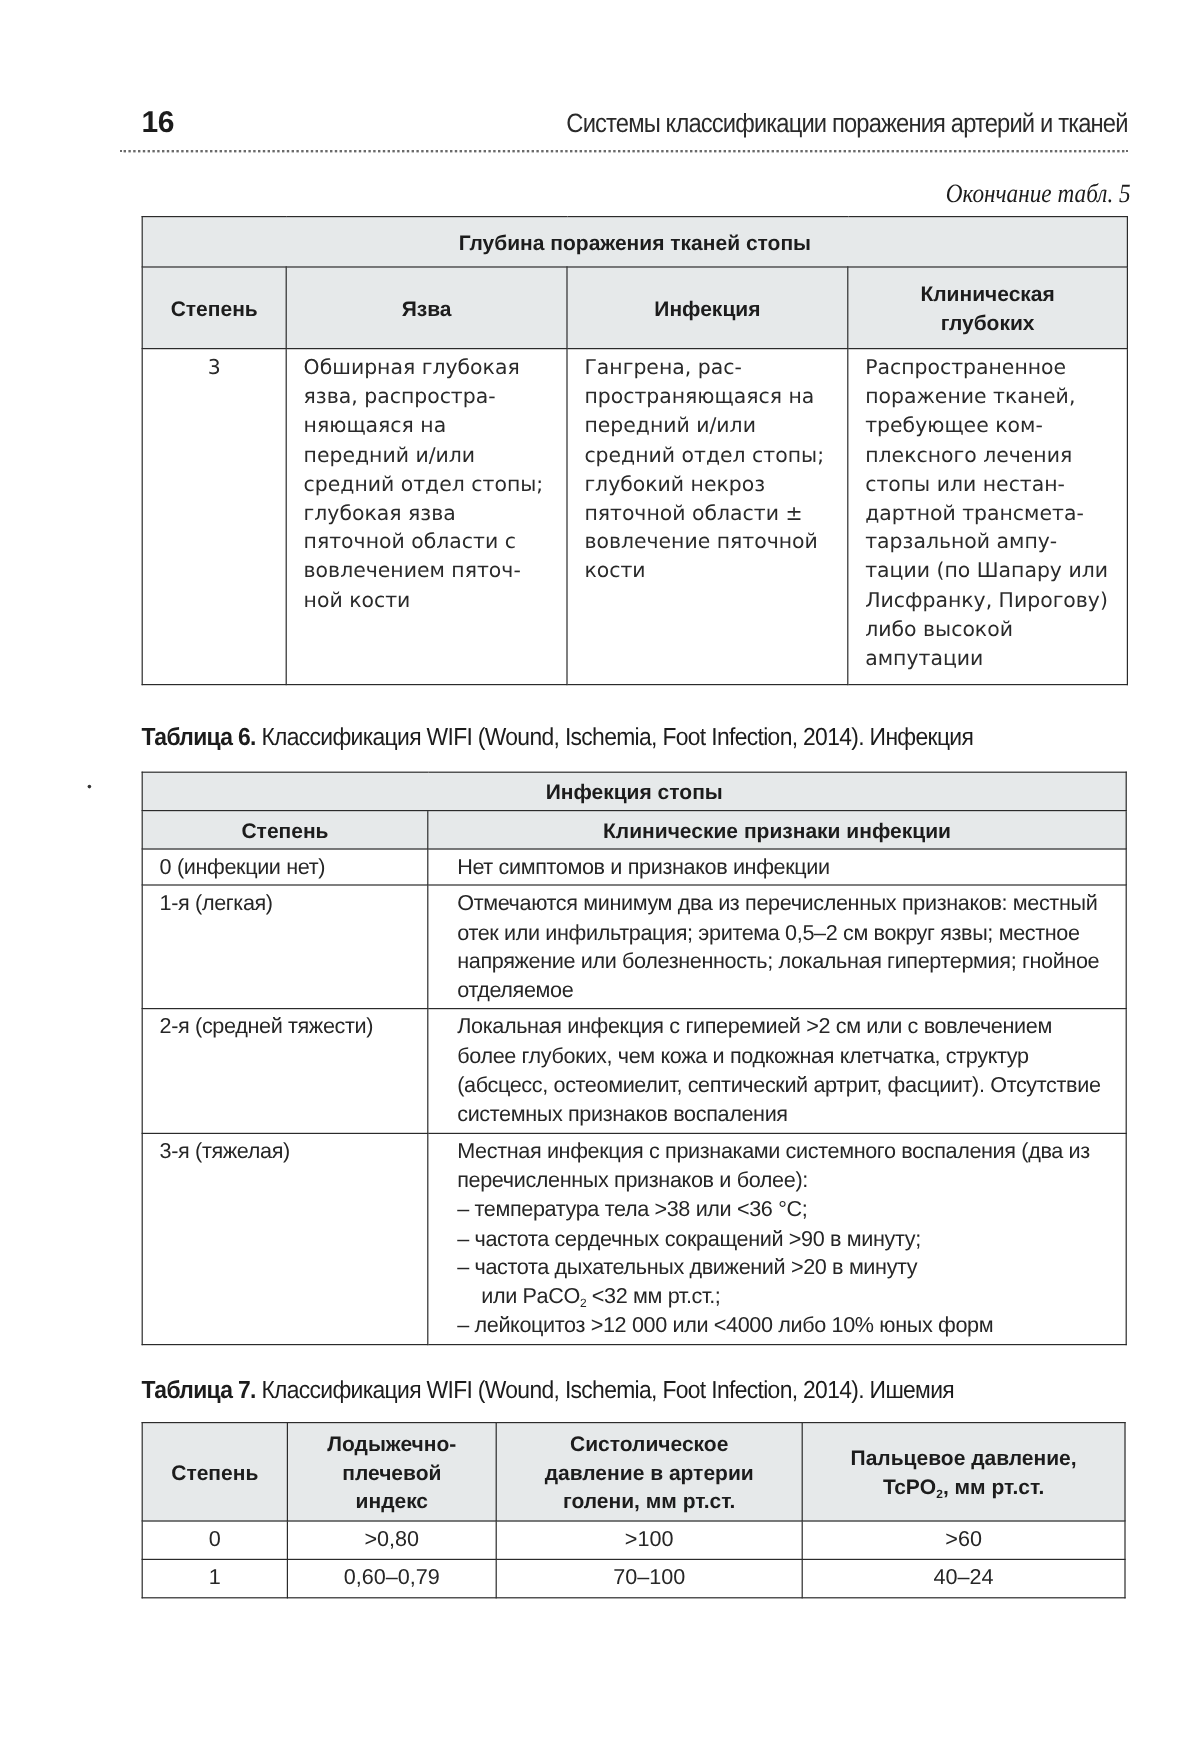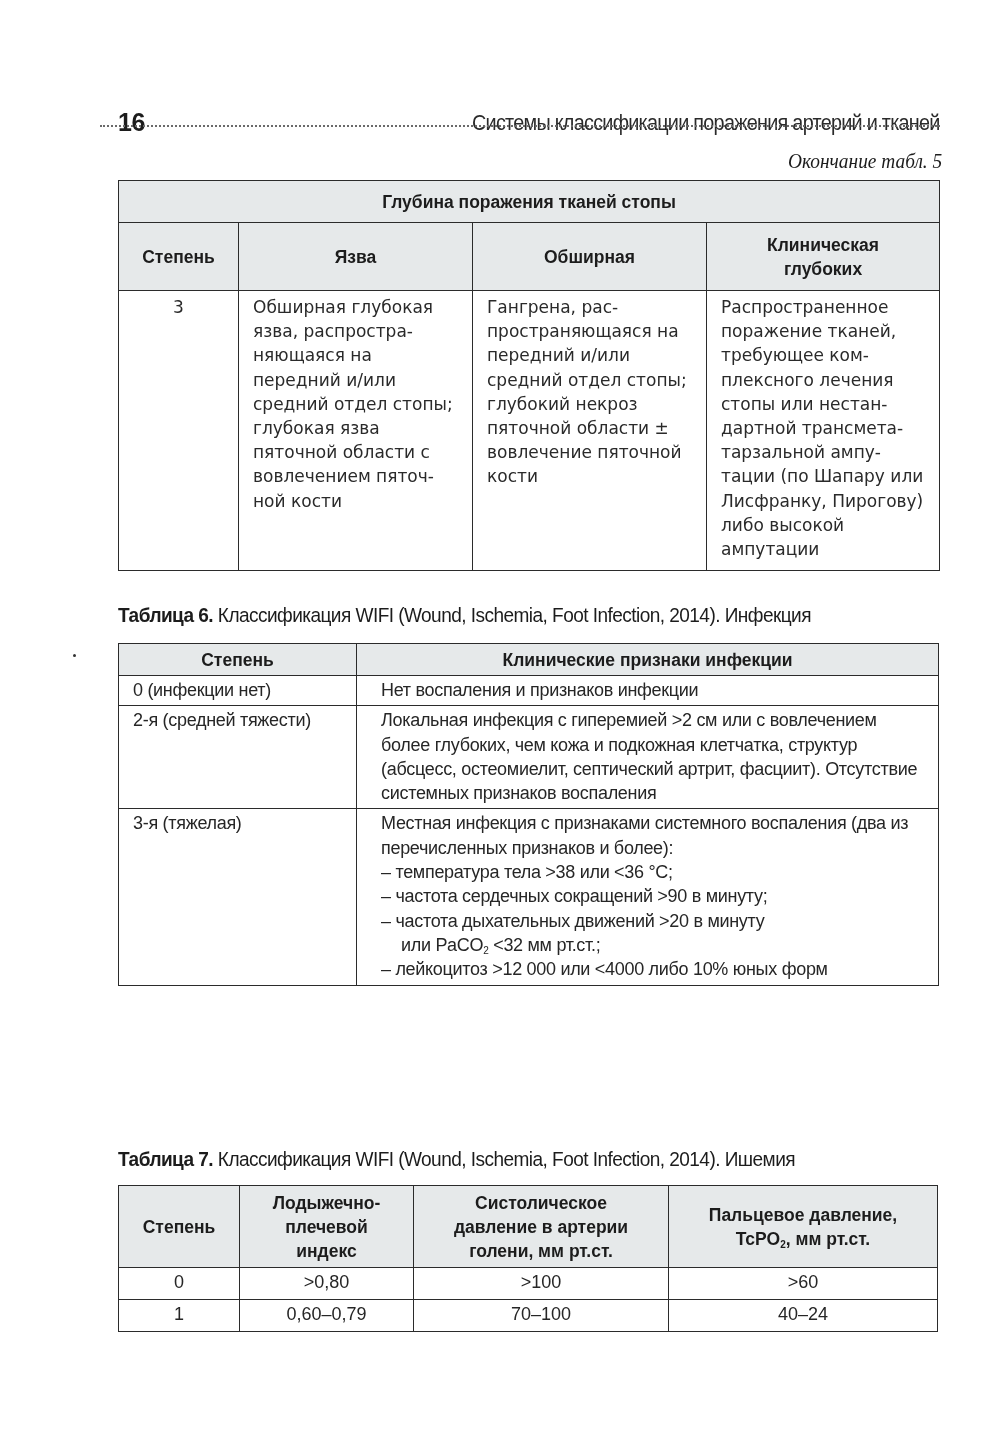--- a/index.html
+++ b/index.html
@@ -5,21 +5,21 @@
     html, body { margin: 0; padding: 0; }
     body {
       width: 1000px; height: 1449px;
       background: #ffffff;
       position: relative;
       color: #1c1c1c;
       font-family: "DejaVu Sans", sans-serif;
       overflow: hidden;
     }
     .page-header {
-      position: absolute; left: 118px; top: 88px; width: 822px; height: 40px; margin-top: 20px;
+      position: absolute; left: 118px; top: 88px; width: 822px; height: 40px;
     }
     .page-number {
       position: absolute; left: 0; top: 0;
       font-family: "Liberation Sans", sans-serif; font-weight: bold; font-size: 25px; letter-spacing: -0.5px;
     }
     .running-title {
       position: absolute; right: 0; top: 2px;
       font-family: "Liberation Sans", sans-serif; font-size: 22px; letter-spacing: -0.8px;
       transform: scaleX(0.9); transform-origin: right center;
       color: #2a2a2a;
@@ -85,21 +85,21 @@
       <col style="width:234px">
       <col style="width:233px">
   </colgroup>
   <tbody>
       <tr style="height:42px">
     <th colspan="4">Глубина поражения тканей стопы</th>
   </tr>
   <tr style="height:68px">
     <th>Степень</th>
     <th>Язва</th>
-    <th>Обширная</th>
+    <th>Инфекция</th>
     <th style="padding:0 30px">Клиническая глубоких</th>
   </tr>
   <tr style="height:280px">
     <td class="grade">3</td>
     <td>Обширная глубокая язва, распростра­няющаяся на передний и/или средний отдел стопы; глубокая язва пяточной области с вовлечением пяточ­ной кости</td>
     <td>Гангрена, рас­пространяющаяся на передний и/или средний отдел стопы; глубокий некроз пяточной обла­сти ± вовлечение пяточной кости</td>
     <td>Распространенное поражение тканей, требующее ком­плексного лечения стопы или нестан­дартной трансмета­тарзальной ампу­тации (по Шапару или Лисфранку, Пирогову) либо высокой ампутации</td>
   </tr>
 </tbody>
   </table>
@@ -109,27 +109,34 @@
 </div>
 
 <div class="stray-dot"></div>
 
 <table class="t6">
   <colgroup>
     <col style="width:238px">
       <col style="width:582px">
   </colgroup>
   <tbody>
+      <tr style="height:32px">
+    <th colspan="2">Инфекция стопы</th>
+  </tr>
   <tr style="height:32px">
     <th>Степень</th>
     <th>Клинические признаки инфекции</th>
   </tr>
   <tr>
     <td class="grade">0 (инфекции нет)</td>
-    <td>Нет воспаления и признаков инфекции</td>
+    <td>Нет симптомов и признаков инфекции</td>
+  </tr>
+  <tr>
+    <td class="grade">1-я (легкая)</td>
+    <td>Отмечаются минимум два из перечисленных признаков: местный отек или инфильтрация; эритема 0,5–2 см вокруг язвы; местное напряжение или болезненность; локальная гипертермия; гнойное отделяемое</td>
   </tr>
   <tr>
     <td class="grade">2-я (средней тяжести)</td>
     <td>Локальная инфекция с гиперемией &gt;2 см или с вовлече­нием более глубоких, чем кожа и подкожная клетчатка, структур (абсцесс, остеомиелит, септический артрит, фас­циит). Отсутствие системных признаков воспаления</td>
   </tr>
   <tr>
     <td class="grade">3-я (тяжелая)</td>
     <td>
       <span class="bullet-line">Местная инфекция с признаками системного воспаления (два из перечисленных признаков и более):</span>
       <span class="bullet-line">– температура тела &gt;38 или &lt;36 °C;</span>

